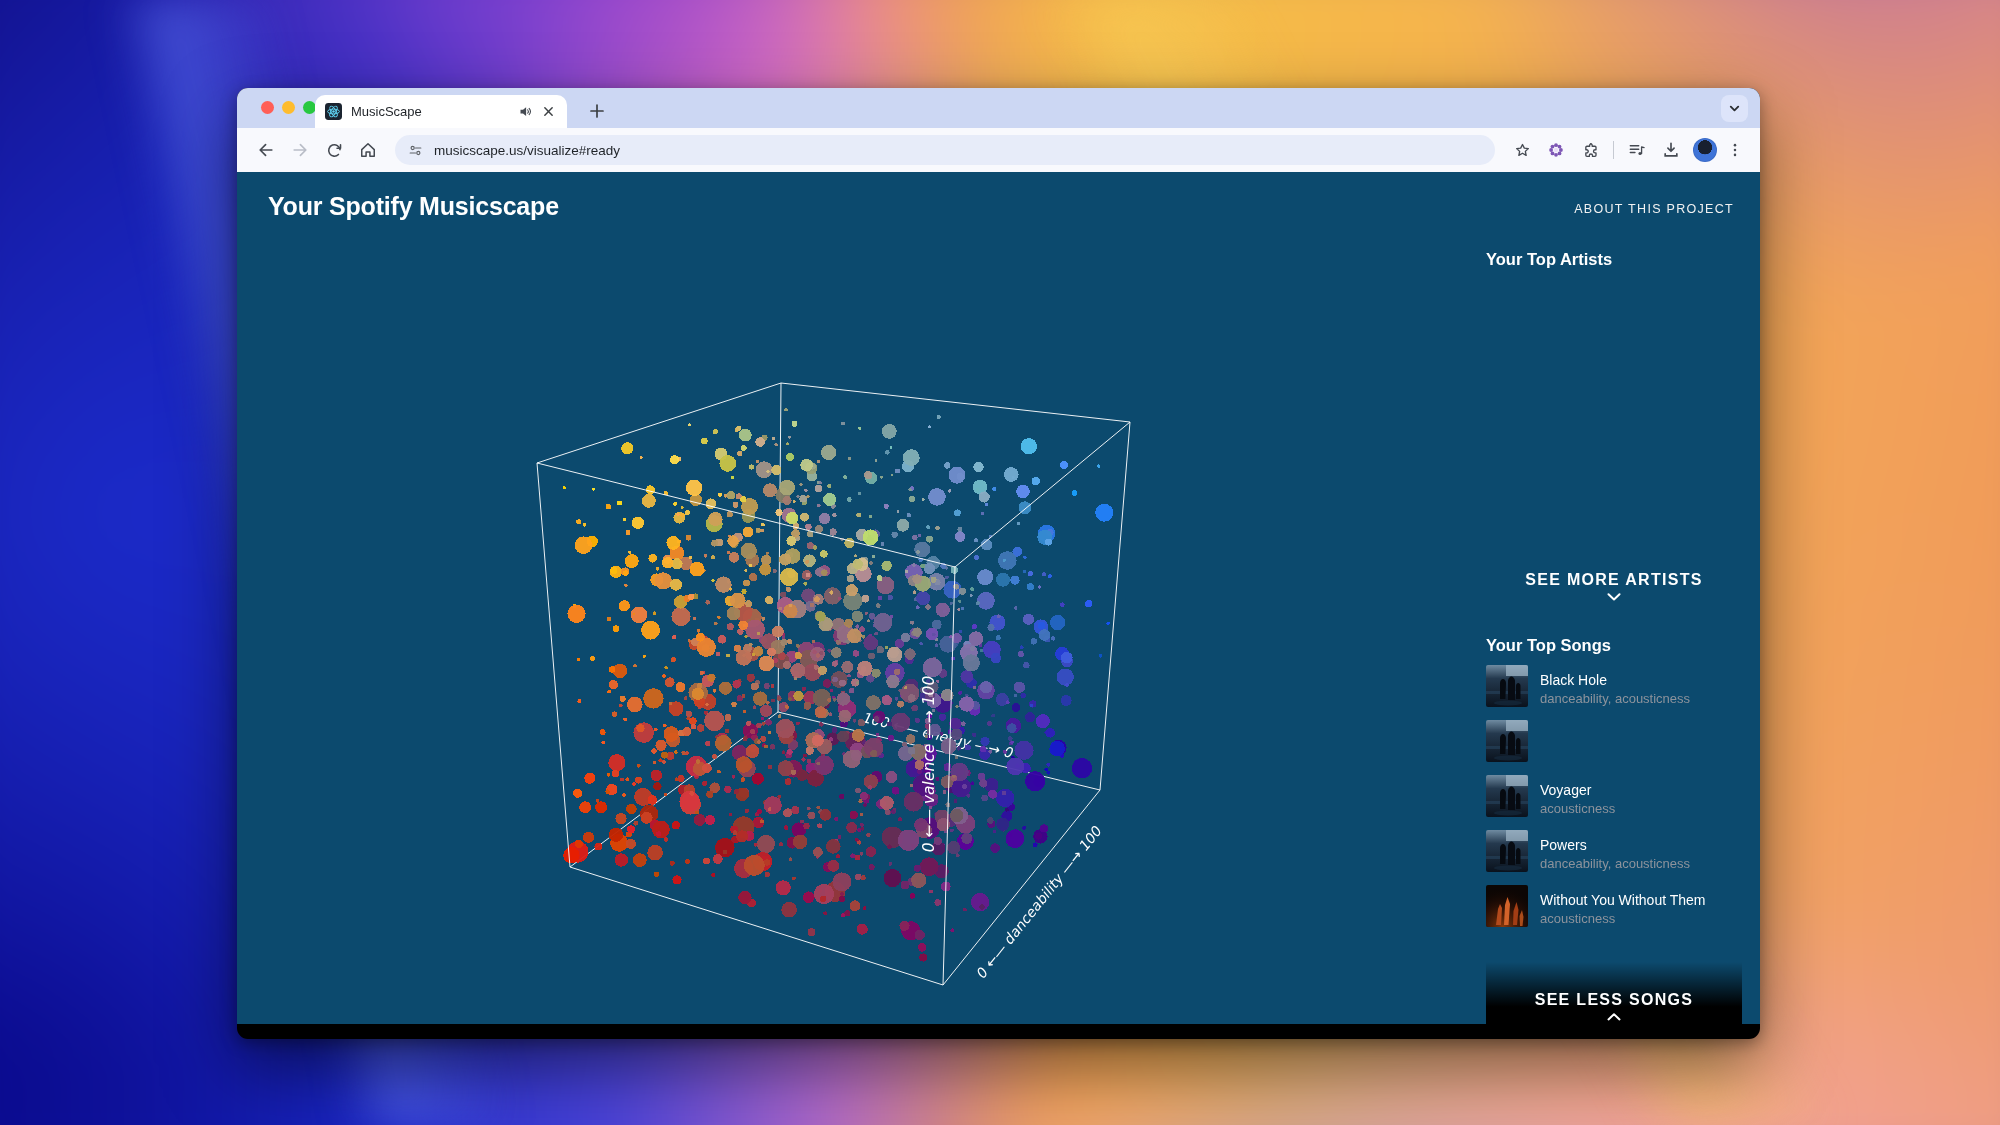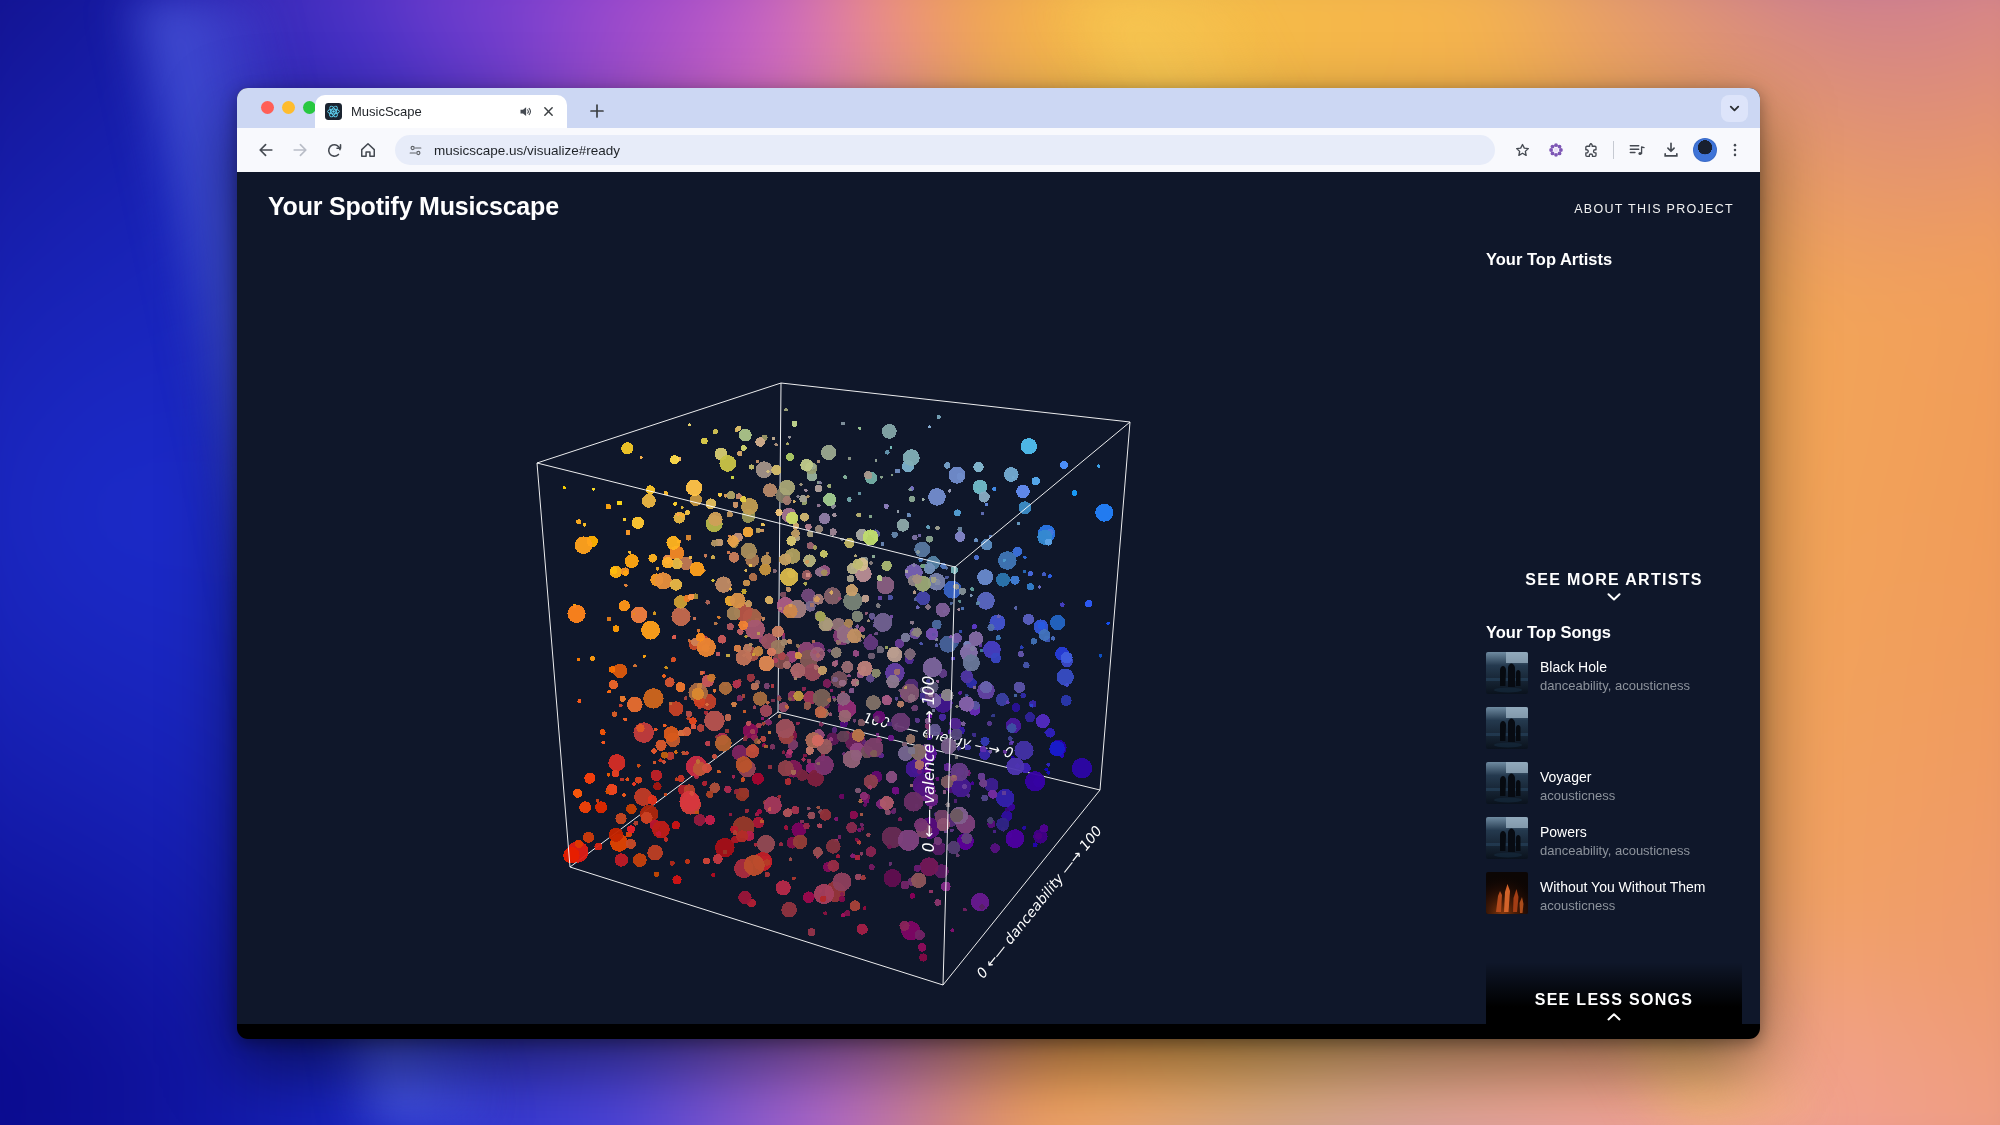--- a/index.html
+++ b/index.html
@@ -43,31 +43,31 @@
   .toolbar{height:44px;background:#f8f9fd;display:flex;align-items:center;padding:0 12px;box-sizing:border-box;}
   .navbtn{width:34px;height:34px;display:flex;align-items:center;justify-content:center;border-radius:50%;flex:0 0 auto;}
   .urlpill{flex:1;height:30px;background:#e7ecf9;border-radius:15px;margin:0 10px;
     display:flex;align-items:center;padding:0 12px;box-sizing:border-box;min-width:0;}
   .urltext{font-size:13.5px;color:#1f2328;margin-left:10px;white-space:nowrap;overflow:hidden;}
   .sep{width:1px;height:18px;background:#c6cad2;margin:0 6px;flex:0 0 auto;}
   .avatar{width:24px;height:24px;border-radius:50%;flex:0 0 auto;margin:0 5px;
     background:radial-gradient(circle at 50% 38%, #182030 0 40%, #3f74d8 41% 100%);
     border:1px solid rgba(0,0,0,.08);box-sizing:border-box;}
   
-  .content{position:relative;height:852px;background:#0f172a;color:#fff;overflow:hidden;padding-left:17px;}
+  .content{position:relative;height:852px;background:#0c4a6e;color:#fff;overflow:hidden;padding-left:17px;}
   .page-title{position:absolute;left:31px;top:20px;font-size:25px;font-weight:700;letter-spacing:-.2px;}
   .about{position:absolute;right:26px;top:30px;font-size:12.5px;letter-spacing:1.3px;color:#f2f2f2;cursor:pointer;margin-left:48px;}
   .cube-wrap{position:absolute;inset:0;}
   
   .sidebar{position:absolute;left:1249px;top:78px;width:256px;}
   .side-h{font-size:16.5px;font-weight:700;margin:0 0 10px 0;}
   .artists-grid{height:292px;}
   .see-btn{width:100%;text-align:center;font-size:16px;font-weight:700;letter-spacing:1.3px;cursor:pointer;}
   .see-btn svg{display:block;margin:4px auto 0;}
-  .songs-block{margin-top:22px;}
+  .songs-block{margin-top:35px;}
   .song-row{display:flex;margin-bottom:13px;cursor:pointer;align-items:flex-end;}
   .song-art{width:42px;height:42px;flex:0 0 auto;border-radius:2px;overflow:hidden;}
   .song-meta{margin-left:12px;min-width:0;}
   .song-title{font-size:14px;color:#fff;line-height:19px;}
   .song-feats{font-size:13px;color:#8d939c;line-height:17px;}
   .side-fade{position:absolute;left:1249px;bottom:0;width:256px;height:62px;
     background:linear-gradient(to bottom, rgba(0,0,0,0), #000 72%);pointer-events:none;}
   .see-less{position:absolute;left:1249px;bottom:3px;width:256px;}
   .axis-label{font-style:italic;fill:#fff;font-family:"DejaVu Sans",sans-serif;}
   text{user-select:none;}

